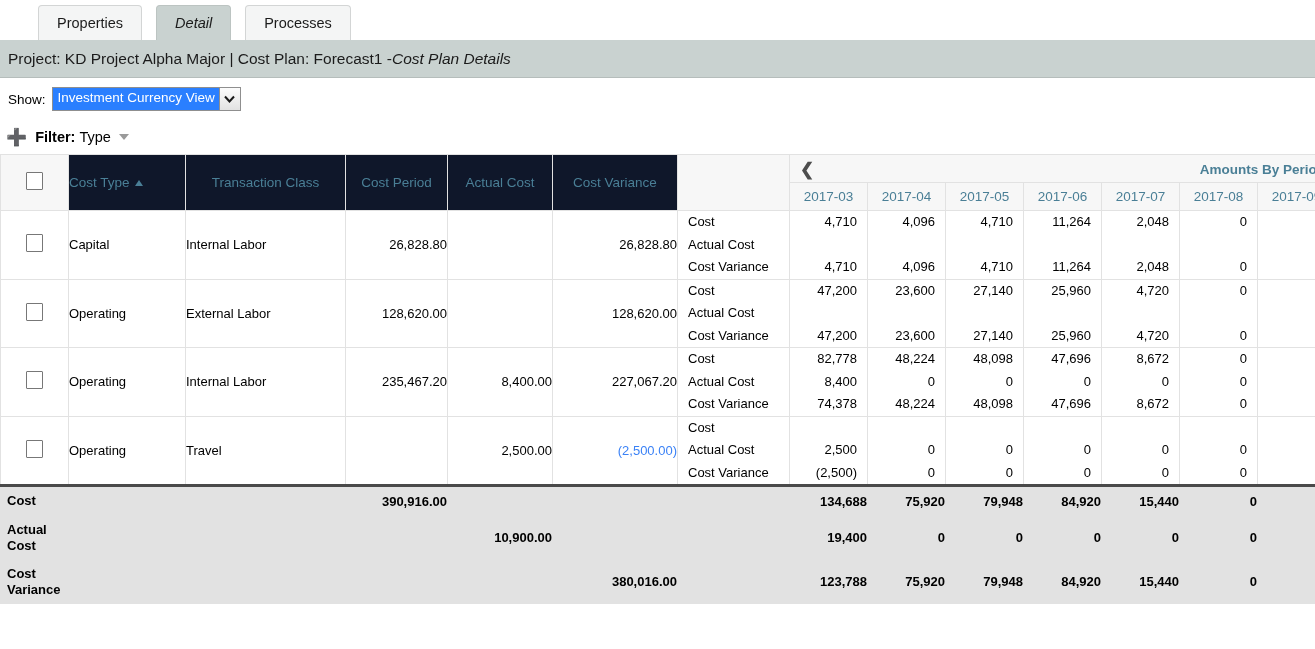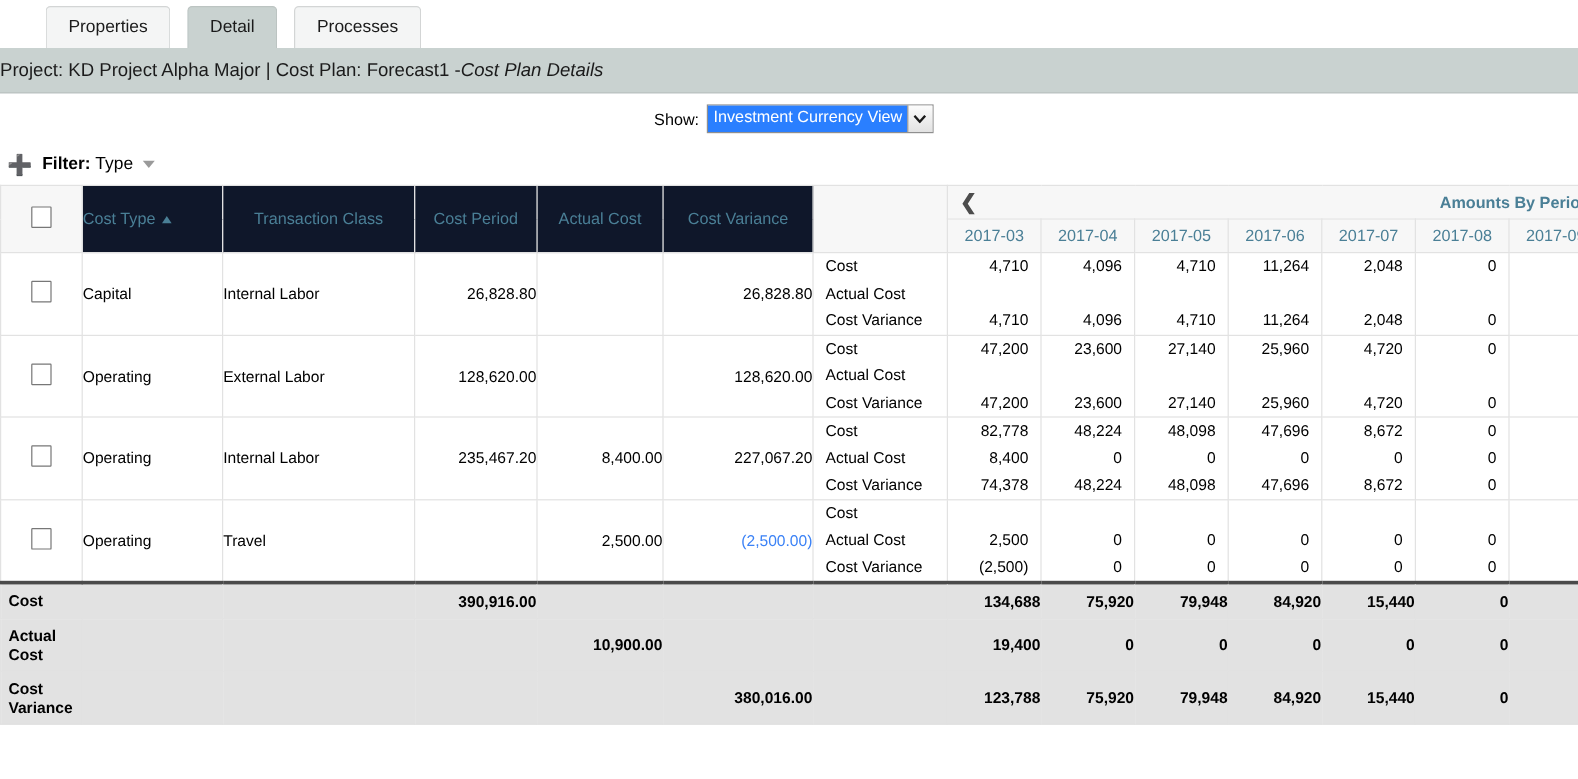--- a/index.html
+++ b/index.html
@@ -37,44 +37,45 @@
     color: #1b1b1b;
     margin-right: 14px;
     cursor: pointer;
     position: relative;
     z-index: 1;
   }
   .tab.active {
     background: #c9d2d0;
     border-color: #bcc4c2;
     z-index: 3;
+    font-style: italic;
   }
 
   
   .titleband {
     height: 38px;
     background: #c9d2d0;
     display: flex;
     align-items: center;
+    padding-left: 8px;
     box-sizing: border-box;
     font-size: 15.5px;
     color: #1b1b1b;
     border-bottom: 1px solid #b5bdbb;
   }
   .titleband .ital { font-style: italic; }
 
   
   .showrow {
     height: 42px;
     display: flex;
     align-items: center;
     padding-left: 8px;
     box-sizing: border-box;
     background: #fff;
-    justify-content: center;
   }
   .showrow .lbl { font-size: 13.5px; margin-right: 6px; color:#000; }
   .selwrap {
     display: inline-flex;
     align-items: stretch;
     border: 1px solid #8f8f8f;
     background: #fff;
     height: 22px;
     box-shadow: 0 0 0 1px #fff inset;
   }

